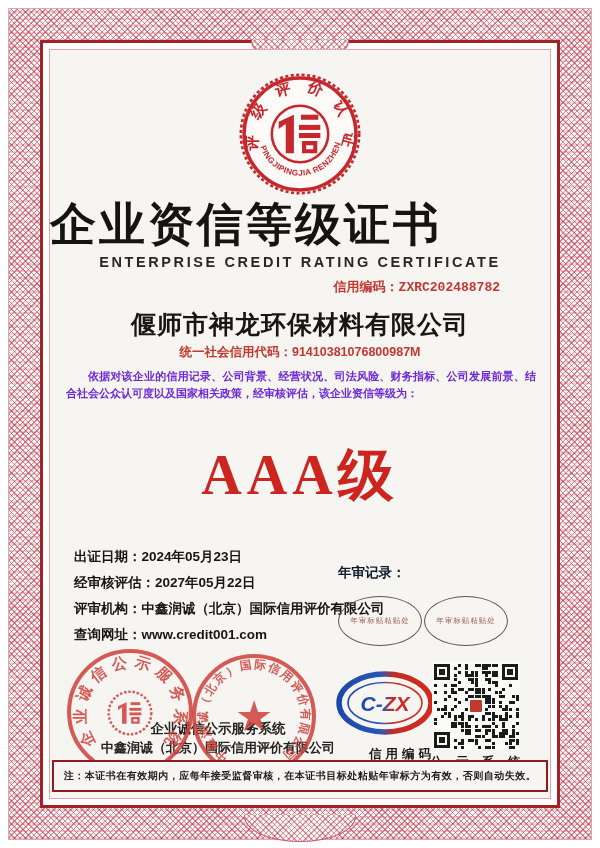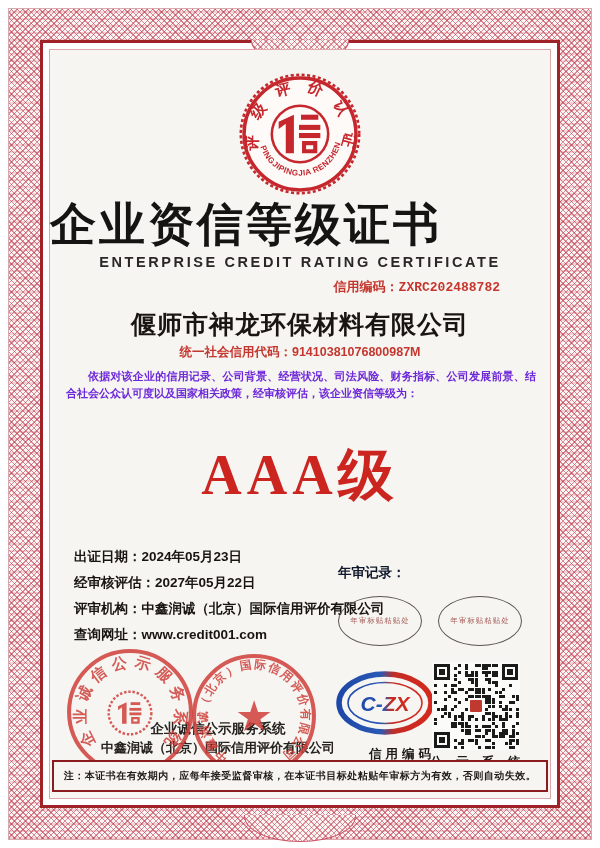--- a/index.html
+++ b/index.html
@@ -32,21 +32,21 @@
   .company{position:absolute;top:258px;width:100%;text-align:center;font-size:25px;font-weight:bold;letter-spacing:1px;color:#181512;}
   .uscc{position:absolute;top:294px;width:100%;text-align:center;font-size:12.5px;font-weight:bold;color:#c5372e;}
   .para{position:absolute;top:318px;left:16px;right:14px;font-size:11px;font-weight:bold;line-height:1.5;
     text-align:justify;text-indent:2em;color:#6d28d9;}
   .rating{position:absolute;top:388px;width:100%;text-align:center;font-size:56px;font-weight:bold;
     letter-spacing:5px;color:#cc241f;font-family:"Liberation Serif",serif;}
   .details{position:absolute;top:494px;left:24px;font-size:13.5px;font-weight:bold;color:#171411;}
   .details .row{height:26px;line-height:26px;white-space:nowrap;}
   .annual{position:absolute;top:514px;left:288px;width:200px;}
   .annual-title{font-size:13.5px;font-weight:bold;color:#0f172a;}
-  .slots{display:flex;gap:16px;margin-top:14px;}
+  .slots{display:flex;gap:2px;margin-top:14px;}
   .slot{width:82px;height:48px;border:1px solid #5a5552;border-radius:50%;display:flex;align-items:center;justify-content:center;}
   .slot span{font-size:7.5px;color:#a8625e;letter-spacing:1px;}
   .stampzone{position:absolute;top:596px;left:0;width:336px;height:152px;}
   .orgline1{position:absolute;top:74px;left:0;width:100%;text-align:center;font-size:13.5px;font-weight:bold;color:#26221e;}
   .orgline2{position:absolute;top:93px;left:0;width:100%;text-align:center;font-size:13px;font-weight:bold;color:#26221e;}
   .seal{position:absolute;opacity:.86;}
   .seal1{top:0;left:14px;}
   .seal2{top:6px;left:140px;}
   .czx{position:absolute;top:620px;left:281px;width:104px;text-align:right;}
   .czx-label{margin-top:6px;font-size:12.5px;font-weight:bold;letter-spacing:4px;color:#1d1a17;}

